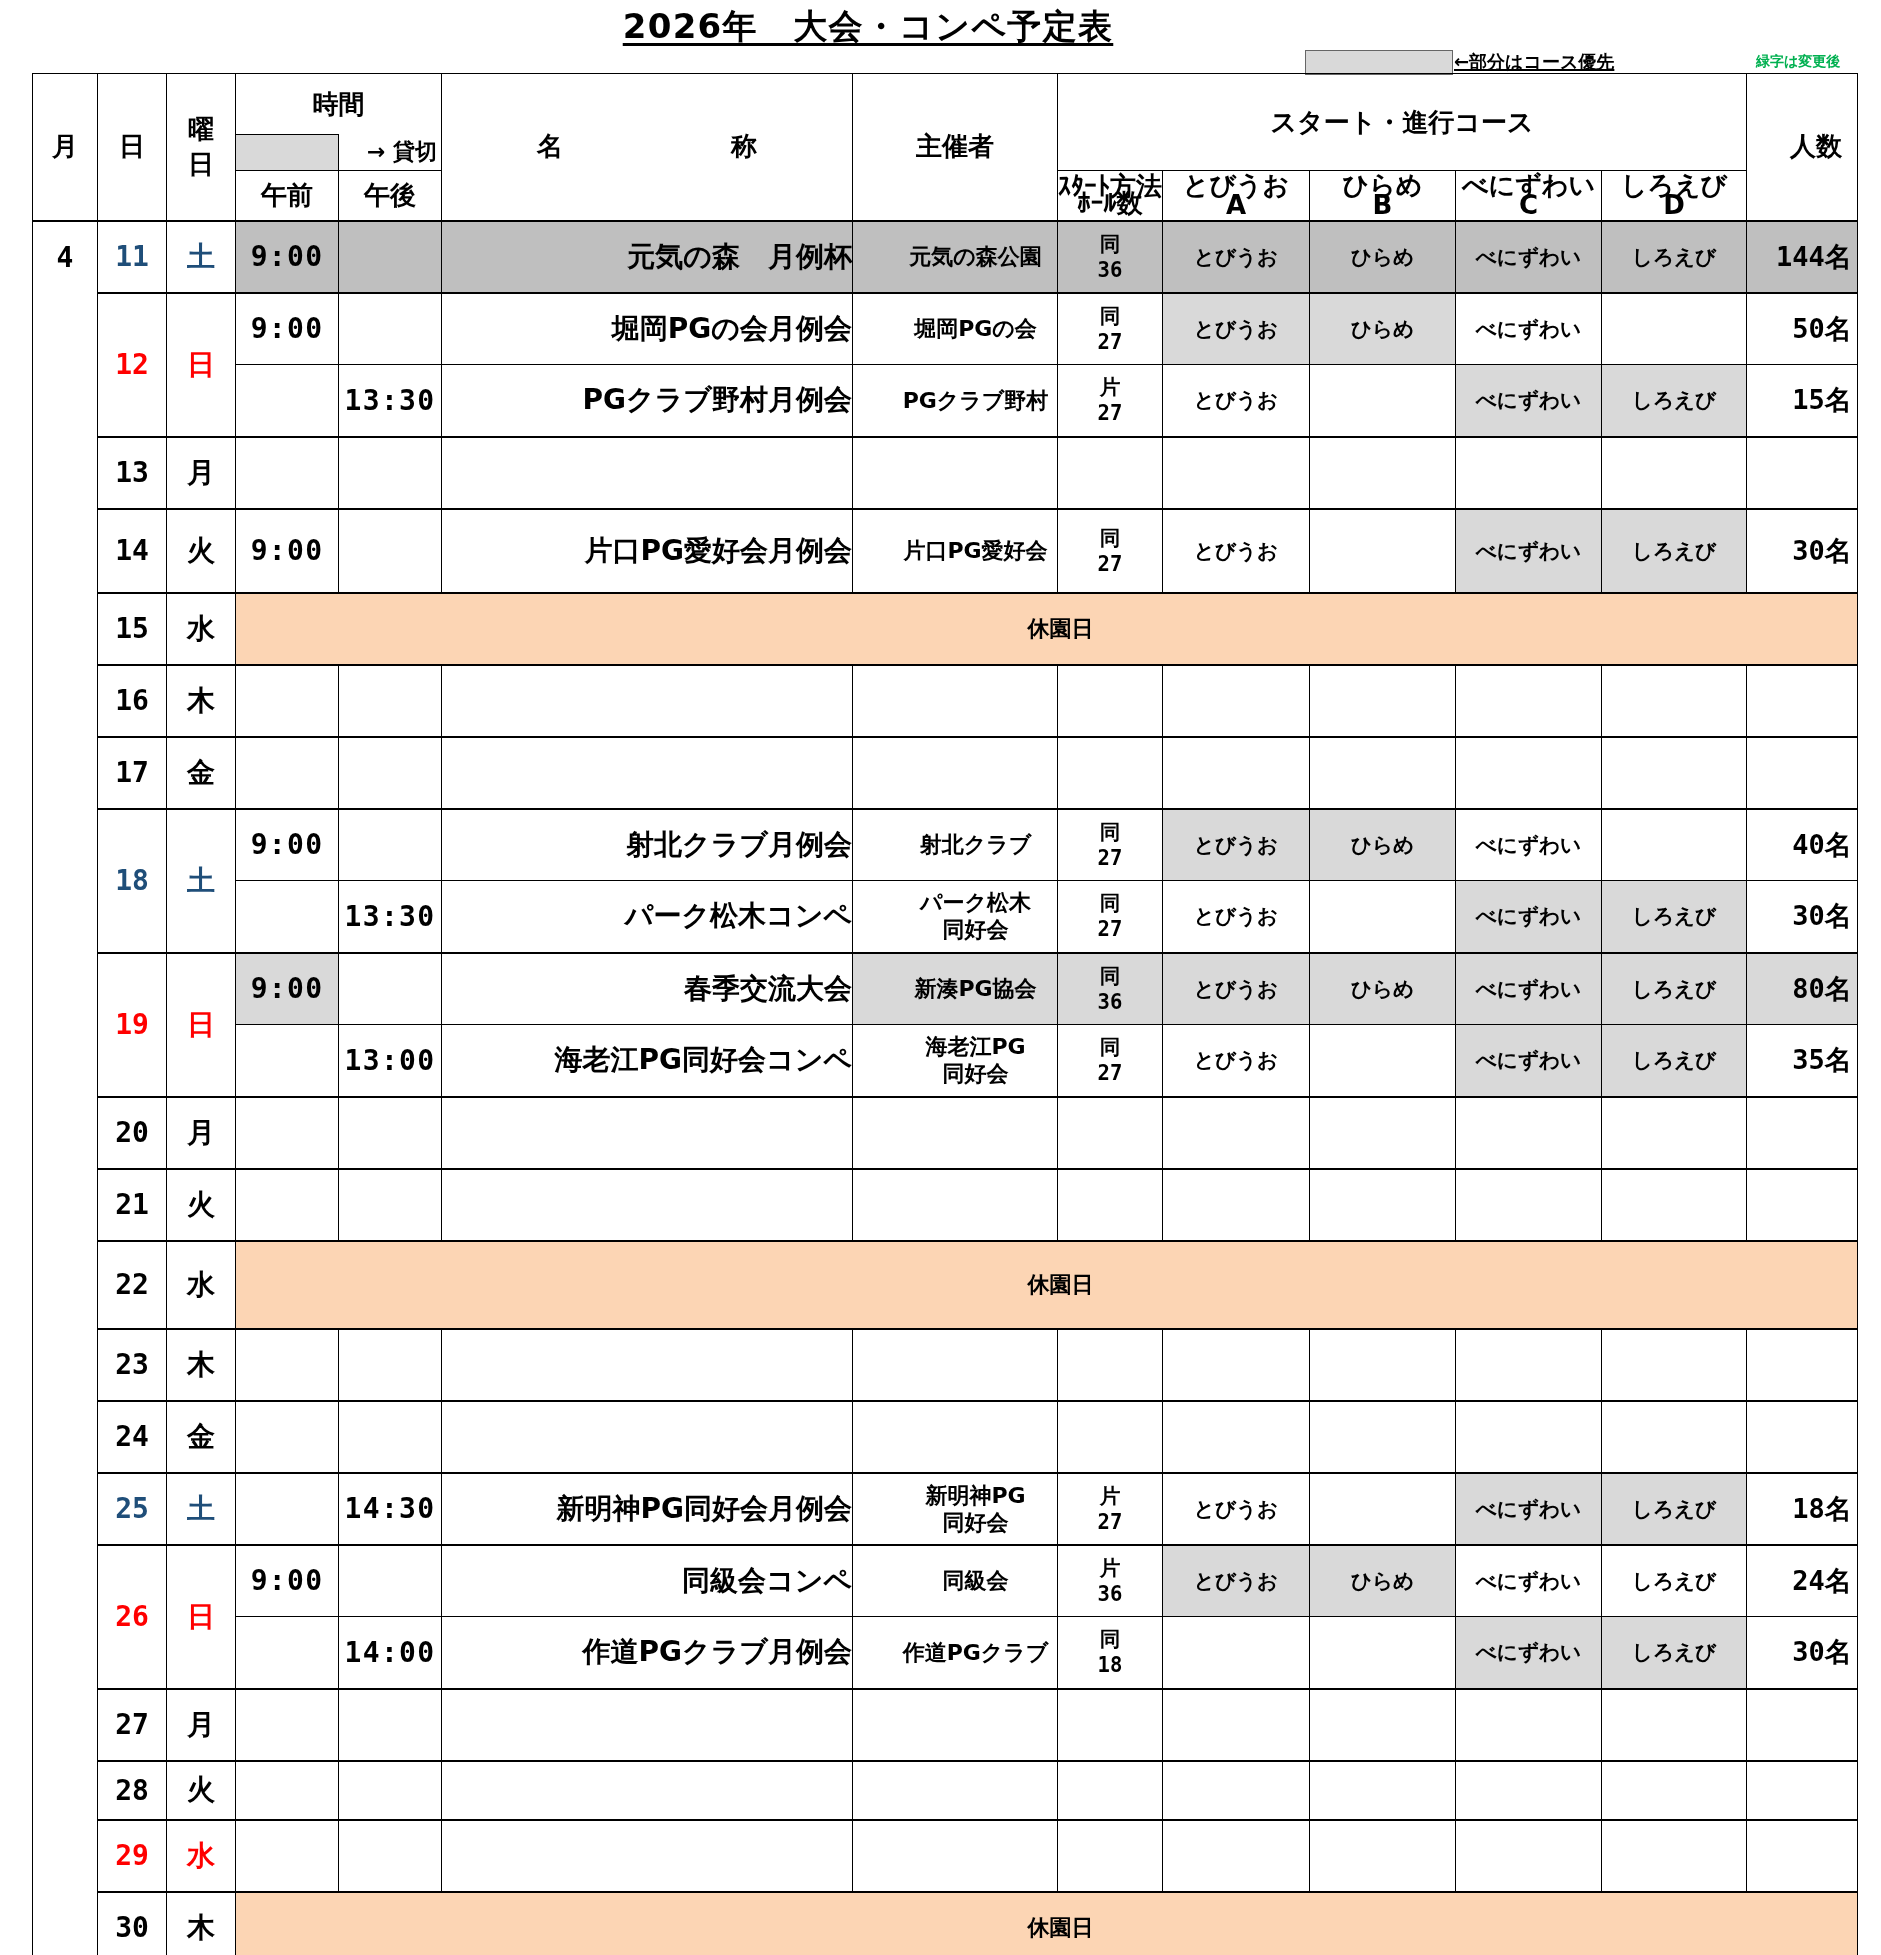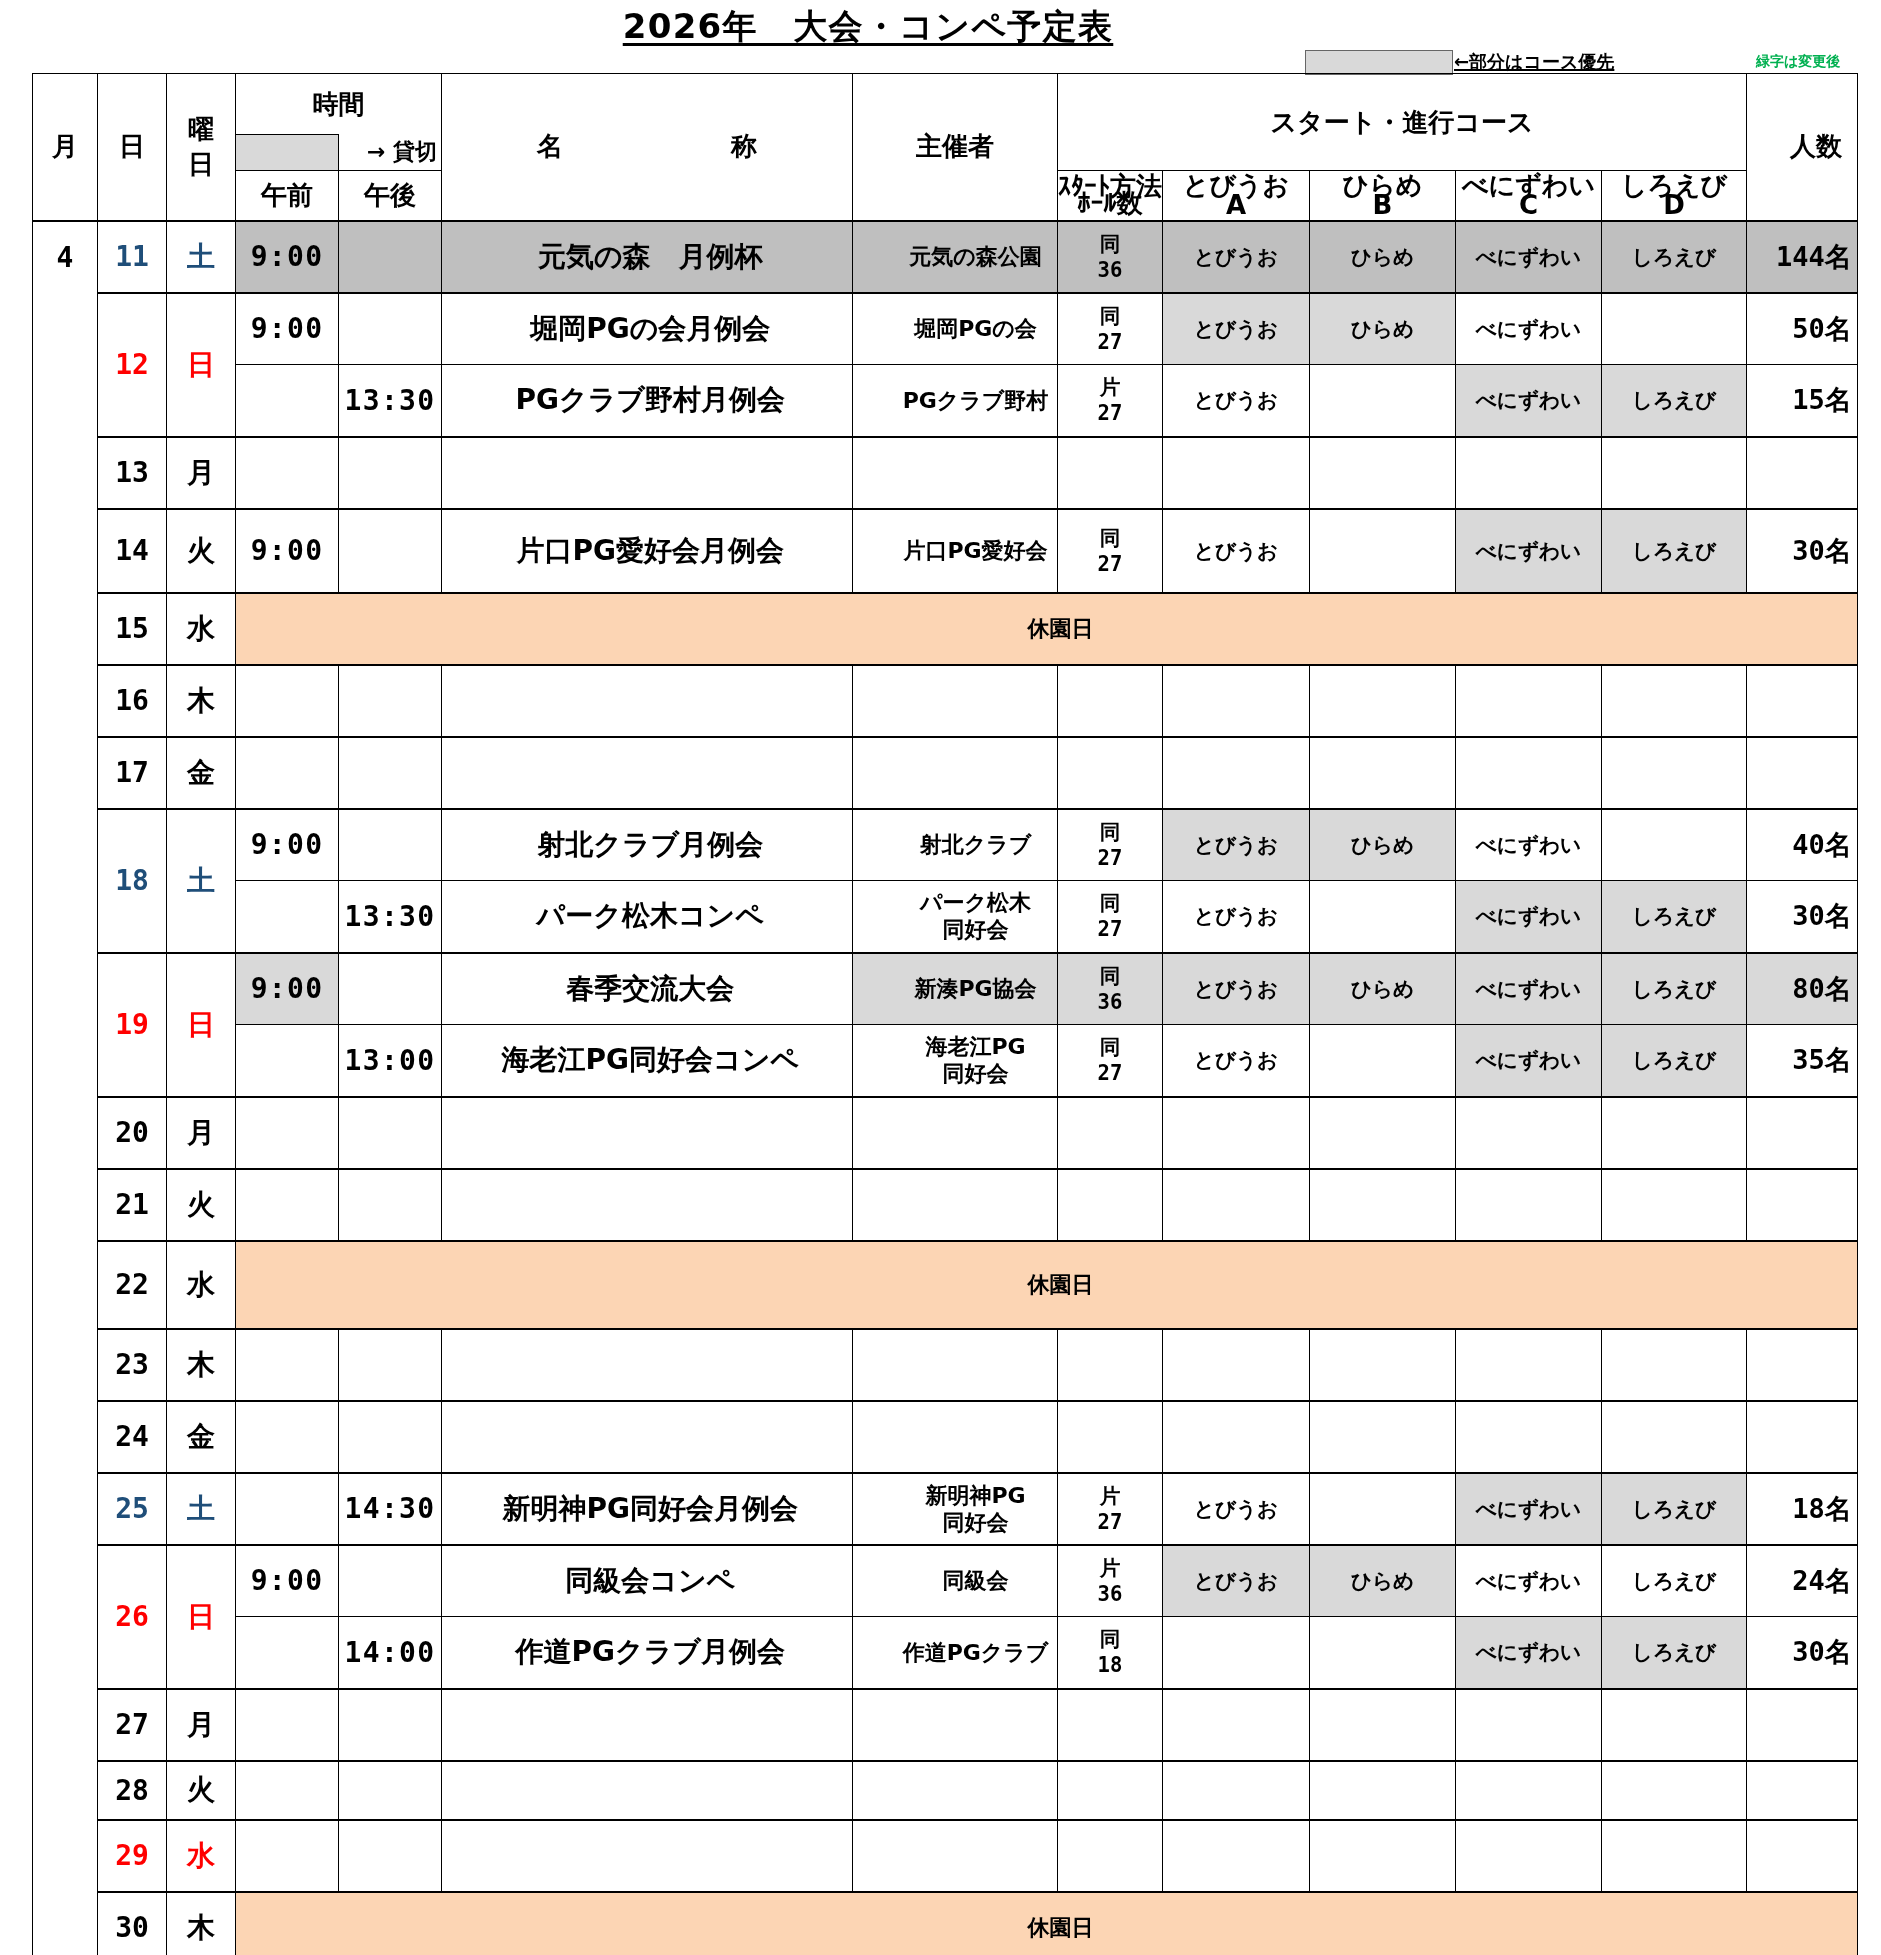--- a/index.html
+++ b/index.html
@@ -14,21 +14,21 @@
   td{border:0.6px solid #000;text-align:center;vertical-align:middle;padding:0;overflow:hidden;white-space:nowrap;}
   .hdr td{font-size:26px;}
   .bt{border-top:2.6px solid #000;}
   .bb{border-bottom:2.6px solid #000;}
   .bl{border-left:1.9px solid #000;}
   .br{border-right:1.9px solid #000;padding-left:28px;}
   .num{font-family:"DejaVu Sans Mono","Liberation Mono",monospace;}
   .daynum{font-size:28px;}
   .wday{font-size:28px;}
   .time{font-size:28px;letter-spacing:1.3px;}
-  .name{font-size:28px;text-align:center;padding-left:6.5px;}
+  .name{font-size:28px;text-align:right;padding-left:6.5px;}
   .org{font-size:22px;line-height:27px;white-space:normal;padding-left:41px;}
   .start{font-size:20.6px;line-height:26px;}
   .course{font-size:20.6px;}
   .count{font-size:27px;text-align:right;padding-right:5.2px;}
   .sub{font-size:17px;line-height:20.6px;}
   .tiny{font-size:13px;line-height:17px;margin-top:32px;}
   .holiday{background:#fcd5b4;font-size:22px;}
   .g1{background:#bfbfbf;}
   .g2{background:#d9d9d9;}
   .red{color:#ff0000;}

